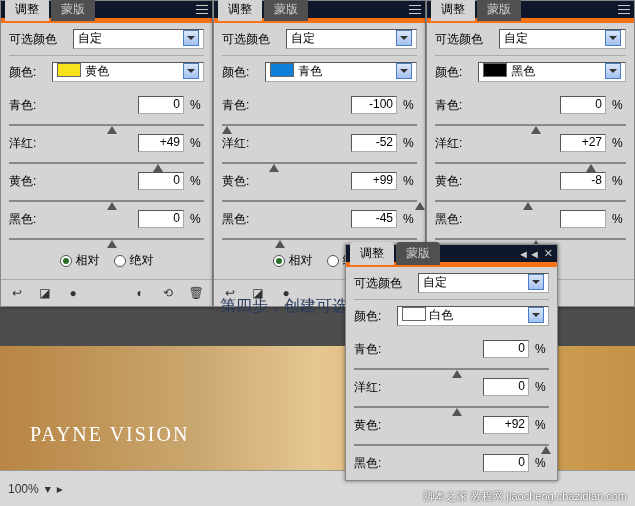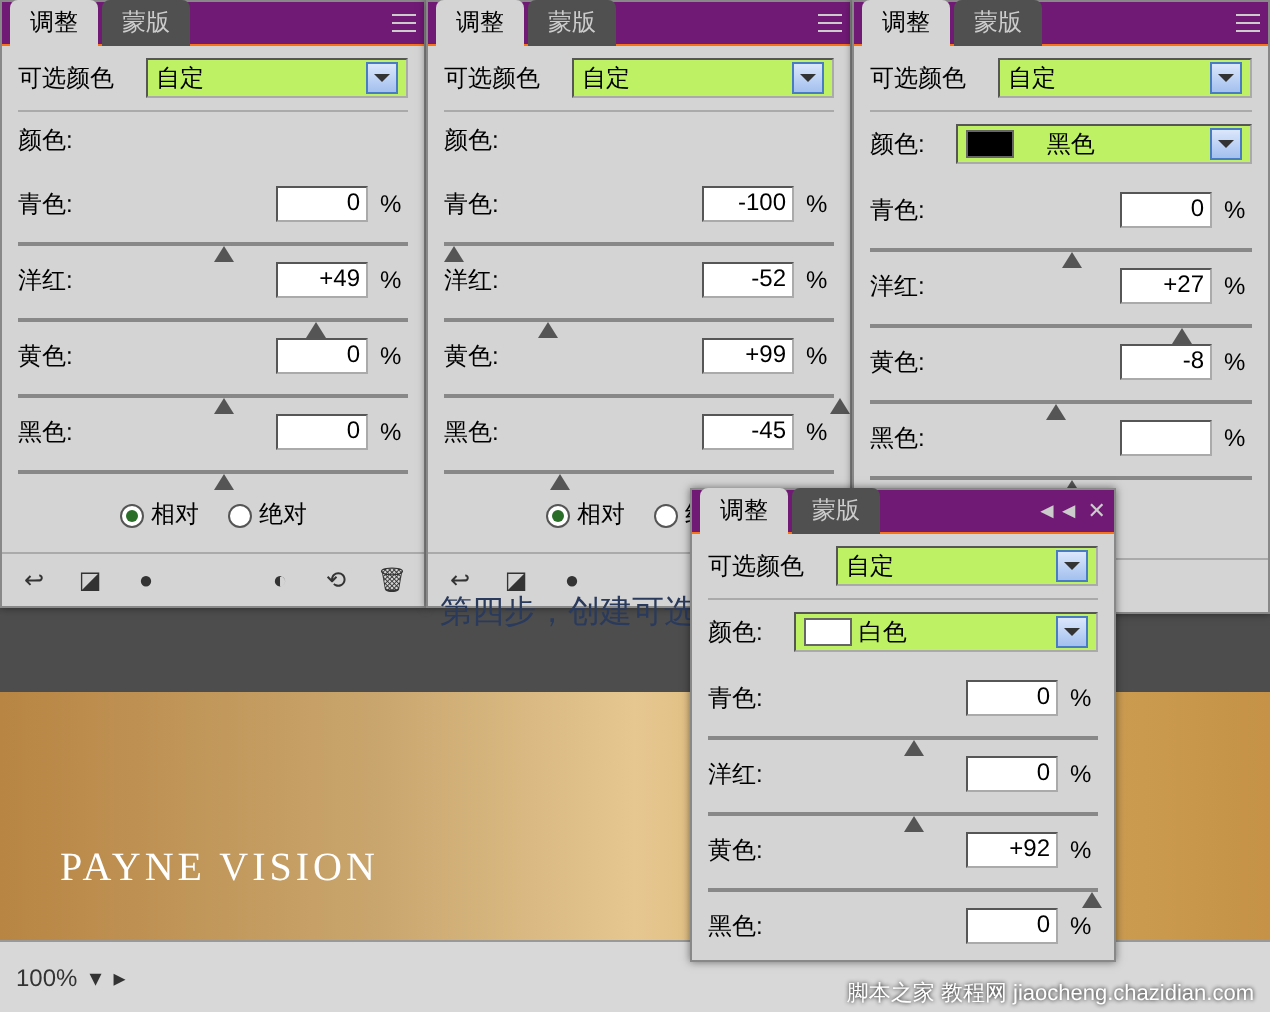--- a/index.html
+++ b/index.html
@@ -1,25 +1,25 @@
 <!DOCTYPE html>
 <html><head>
 <meta charset="utf-8">
 <style>
 * { margin: 0; padding: 0; box-sizing: border-box; font-family: "SimSun", "Microsoft YaHei", sans-serif; font-size: 12px; }
 body { background: #4d4d4d; width: 635px; height: 506px; position: relative; overflow: hidden; }
 .panel { position: absolute; background: #d4d4d4; border: 1px solid #888; box-shadow: 0 0 4px rgba(0,0,0,0.5); }
-.tabs { background: #701a75; display: flex; align-items: center; height: 22px; padding: 0 4px; border-bottom: 1px solid #f97316; }
+.tabs { background: #0f172a; display: flex; align-items: center; height: 22px; padding: 0 4px; border-bottom: 5px solid #f97316; }
 .tab { background: #d4d4d4; color: #000; padding: 3px 10px; border-top-left-radius: 4px; border-top-right-radius: 4px; margin-right: 2px; }
 .tab.inactive { background: #505050; color: #ccc; }
 .tabs-menu { margin-left: auto; width: 12px; height: 12px; display: flex; flex-direction: column; justify-content: space-around; cursor: pointer; }
 .tabs-menu span { height: 1px; background: #ccc; }
 .panel-body { padding: 6px 8px; background: #d4d4d4; }
 .row { display: flex; align-items: center; margin-bottom: 4px; gap: 16px; }
-.dropdown { flex: 1; display: flex; align-items: center; background: #bef264; border: 1px inset #aaa; height: 20px; padding: 0 4px; }
+.dropdown { flex: 1; display: flex; align-items: flex-start; background: #ffffff; border: 1px inset #aaa; height: 20px; padding: 0 4px; }
 .dropdown-arrow { margin-left: auto; width: 16px; height: 16px; background: linear-gradient(#dbe7fb,#a3c0ef); border: 1px solid #4a7cc4; display: flex; align-items: center; justify-content: center; }
 .dropdown-arrow::after { content: ""; border-left: 4px solid transparent; border-right: 4px solid transparent; border-top: 4px solid #333; }
 .swatch { width: 24px; height: 14px; border: 1px solid #666; display: inline-block; }
 .divider { height: 1px; background: #aaa; margin: 6px 0; }
 .slider-row { display: flex; align-items: center; gap: 6px; margin-bottom: 2px; }
 .slider-track { flex: 1; height: 18px; position: relative; }
 .slider-track::before { content: ""; position: absolute; left: 0; right: 0; top: 8px; height: 2px; background: #888; }
 .slider-thumb { position: absolute; top: 10px; width: 0; height: 0; border-left: 5px solid transparent; border-right: 5px solid transparent; border-bottom: 8px solid #555; }
 .num-input { width: 46px; height: 18px; background: #fff; border: 1px inset #aaa; text-align: right; padding: 0 3px; }
 .pct { width: 14px; }
@@ -58,20 +58,25 @@
     <div class="row">
       <span>可选颜色</span>
       <div class="dropdown">
         <span>自定</span>
         <span class="dropdown-arrow"></span>
       </div>
     </div>
     <div class="divider"></div>
     <div class="row">
       <span>颜色:</span>
+      <div class="dropdown">
+        <span class="swatch" style="background:#f7e21b"></span>
+        <span style="margin-left:4px">黄色</span>
+        <span class="dropdown-arrow"></span>
+      </div>
     </div>
     <div style="height:10px"></div>
     <div class="slider-row">
       <span style="width:34px">青色:</span>
       <span style="flex:1"></span>
       <span class="num-input">0</span>
       <span class="pct">%</span>
     </div>
     <div class="slider-track">
         <div class="slider-thumb" style="left:50%"></div>
@@ -139,20 +144,25 @@
     <div class="row">
       <span>可选颜色</span>
       <div class="dropdown">
         <span>自定</span>
         <span class="dropdown-arrow"></span>
       </div>
     </div>
     <div class="divider"></div>
     <div class="row">
       <span>颜色:</span>
+      <div class="dropdown">
+        <span class="swatch" style="background:#0e7fd8"></span>
+        <span style="margin-left:4px">青色</span>
+        <span class="dropdown-arrow"></span>
+      </div>
     </div>
     <div style="height:10px"></div>
     <div class="slider-row">
       <span style="width:34px">青色:</span>
       <span style="flex:1"></span>
       <span class="num-input">-100</span>
       <span class="pct">%</span>
     </div>
     <div class="slider-track">
         <div class="slider-thumb" style="left:0%"></div>
@@ -222,21 +232,21 @@
       <div class="dropdown">
         <span>自定</span>
         <span class="dropdown-arrow"></span>
       </div>
     </div>
     <div class="divider"></div>
     <div class="row">
       <span>颜色:</span>
       <div class="dropdown">
         <span class="swatch" style="background:#000"></span>
-        <span style="margin-left:16px">黑色</span>
+        <span style="margin-left:4px">黑色</span>
         <span class="dropdown-arrow"></span>
       </div>
     </div>
     <div style="height:10px"></div>
     <div class="slider-row">
       <span style="width:34px">青色:</span>
       <span style="flex:1"></span>
       <span class="num-input">0</span>
       <span class="pct">%</span>
     </div>

